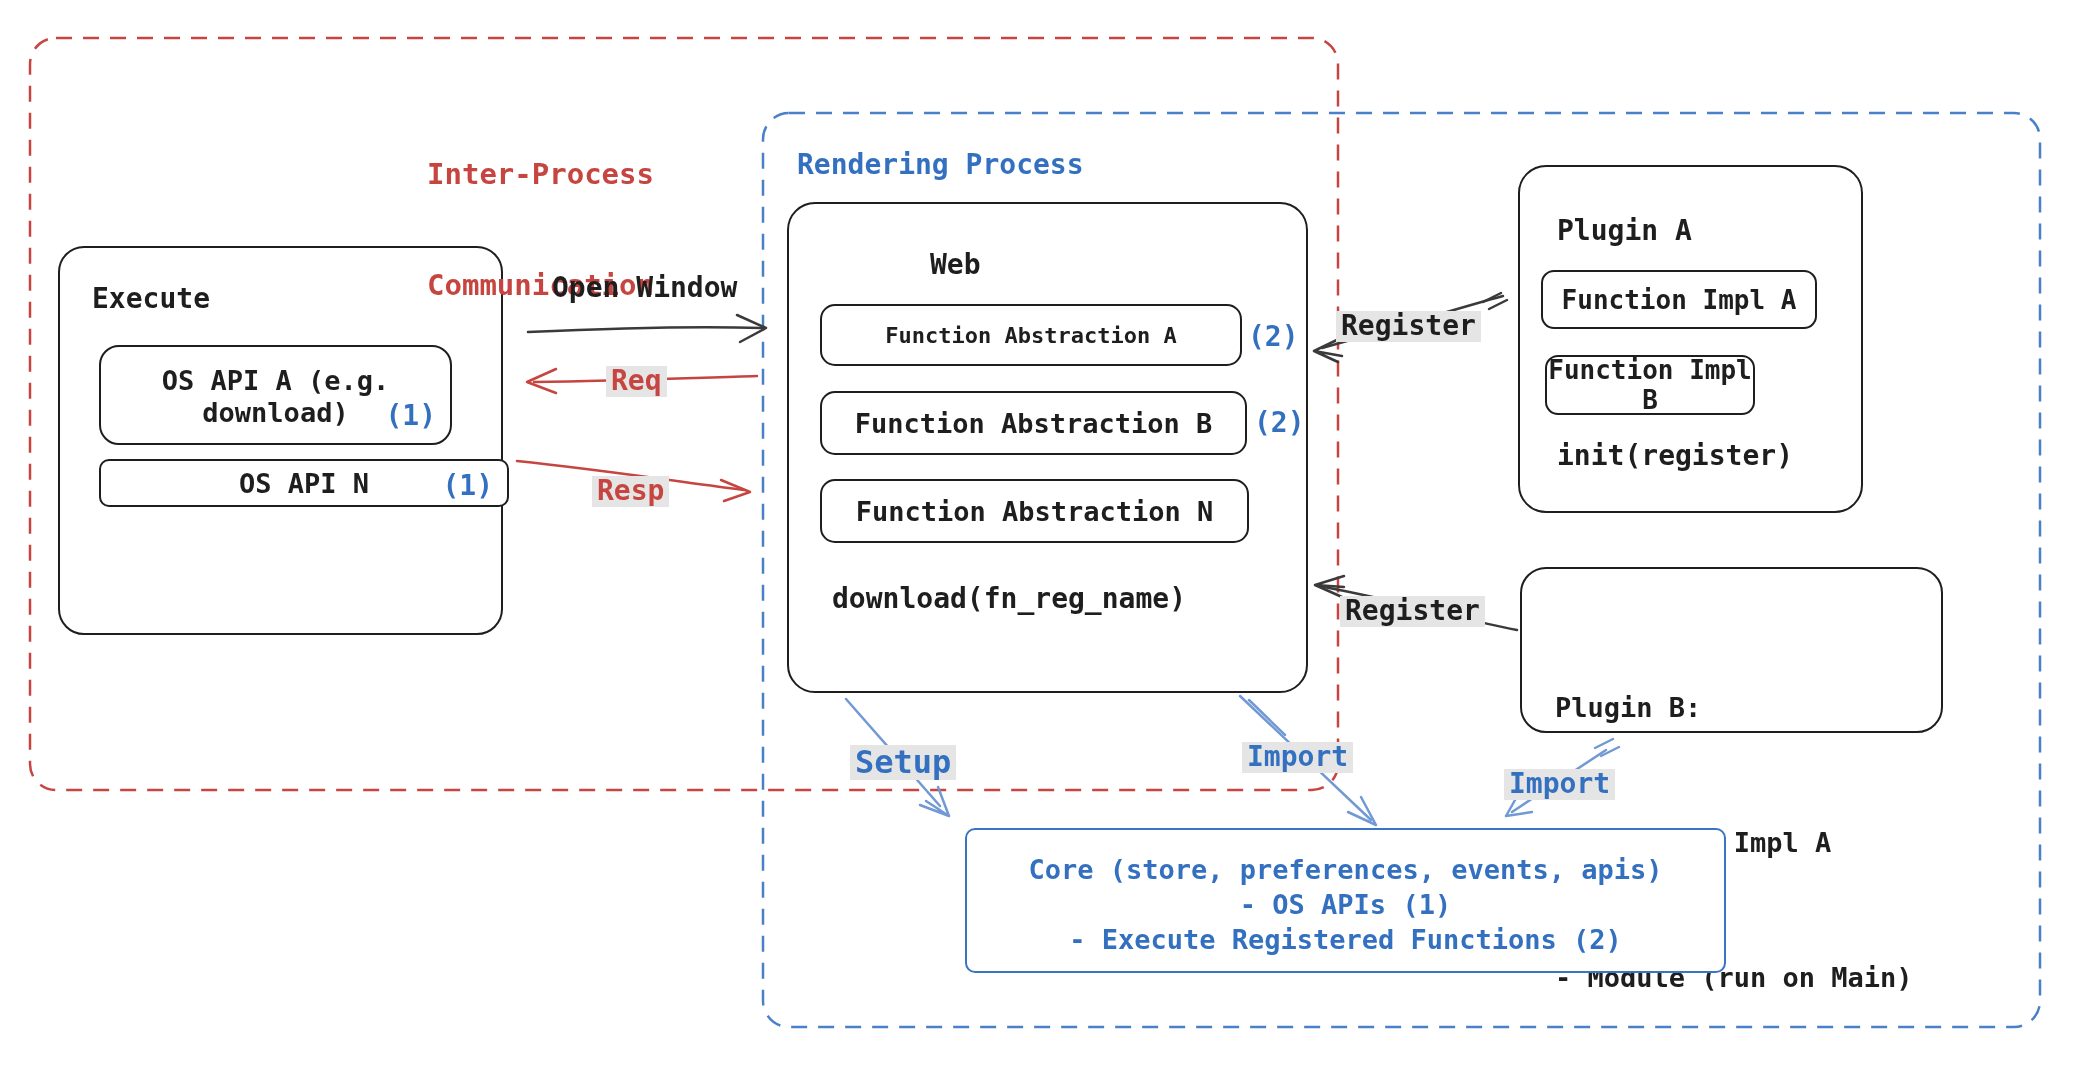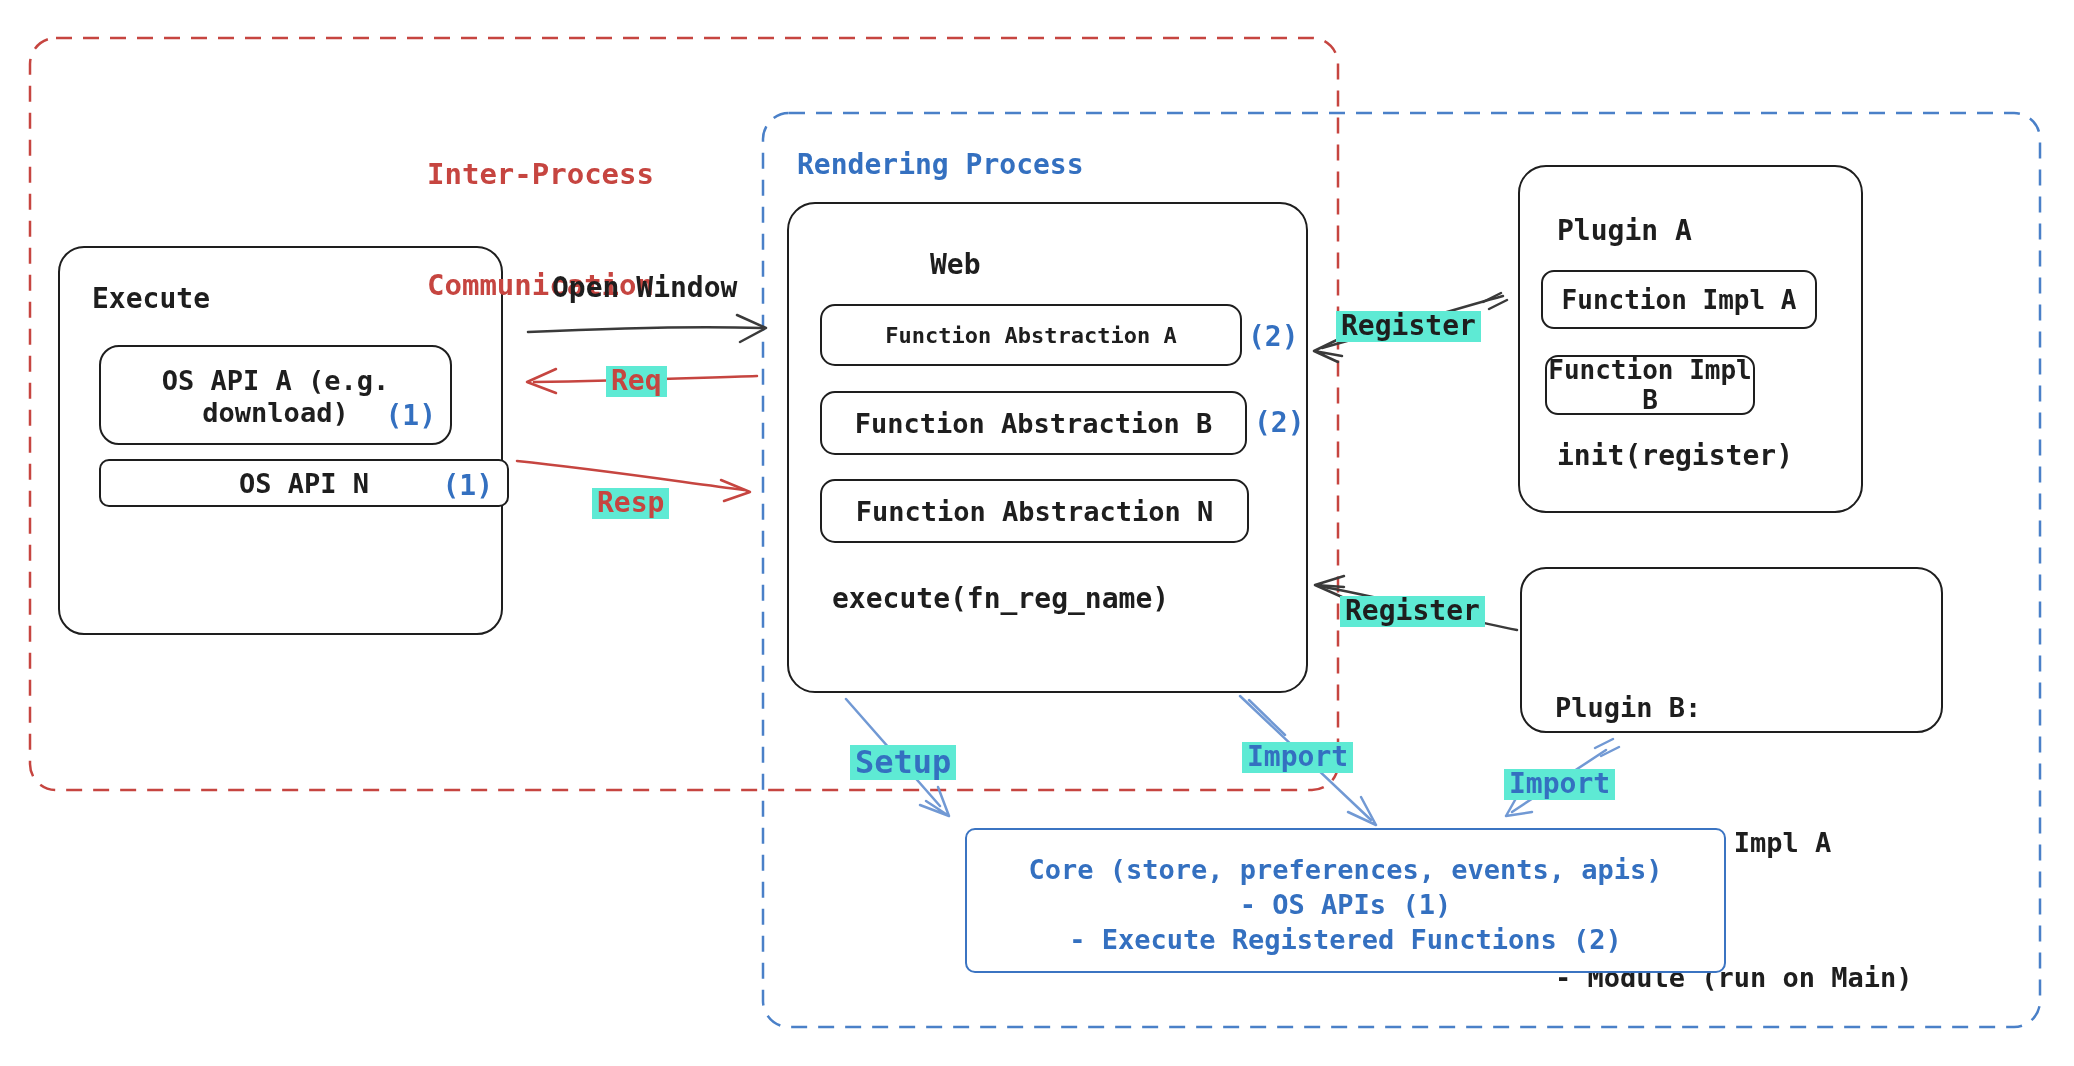--- a/index.html
+++ b/index.html
@@ -4,21 +4,21 @@
 <style>
   html,body{margin:0;padding:0;background:#ffffff;}
   .canvas{
     position:relative;width:2074px;height:1066px;background:#ffffff;overflow:hidden;
     font-family:"DejaVu Sans Mono","Liberation Mono",monospace;
     font-weight:bold;color:#1e1e1e;
   }
   .abs{position:absolute;}
   .box{position:absolute;background:#fff;border:2px solid #1e1e1e;box-sizing:border-box;}
   .lbl{position:absolute;white-space:pre;}
-  .arrowlbl{position:absolute;white-space:pre;background:#5eead4;padding:0 5px;line-height:1.1;}
+  .arrowlbl{position:absolute;white-space:pre;background:#e5e5e5;padding:0 5px;line-height:1.1;}
   .blue{color:#3470c0;}
   .red{color:#c64540;}
   .ctr{display:flex;align-items:center;justify-content:center;text-align:center;}
   svg.overlay{position:absolute;left:0;top:0;z-index:5;pointer-events:none;}
   .z2{z-index:2;} .z7{z-index:7;}
 </style>
 </head>
 <body>
 
 <div class="canvas">
@@ -48,21 +48,21 @@
 
     <div class="box ctr" style="left:31px;top:187px;width:427px;height:64px;border-radius:15px;font-size:27px;">
       <span>Function Abstraction B</span>
     </div>
     <div class="lbl blue" style="left:465px;top:202px;font-size:28px;">(2)</div>
 
     <div class="box ctr" style="left:31px;top:275px;width:429px;height:64px;border-radius:15px;font-size:27px;">
       <span>Function Abstraction N</span>
     </div>
 
-    <div class="lbl" style="left:43px;top:378px;font-size:28px;">execute(fn_reg_name)</div>
+    <div class="lbl" style="left:43px;top:378px;font-size:28px;">download(fn_reg_name)</div>
   </div>
 
   <div class="box z2" style="left:1518px;top:165px;width:345px;height:348px;border-radius:28px;">
     <div class="lbl" style="left:37px;top:47px;font-size:28px;text-align:right;">Plugin A</div>
     <div class="box ctr" style="left:21px;top:103px;width:276px;height:59px;border-radius:13px;font-size:26px;">
       <span>Function Impl A</span>
     </div>
     <div class="box ctr" style="left:25px;top:188px;width:210px;height:60px;border-radius:13px;font-size:26px;">
       <span>Function Impl B</span>
     </div>
@@ -139,21 +139,21 @@
     <div>Inter-Process</div>
     <div>Communication</div>
   </div>
 
   <div class="lbl blue z7" style="left:797px;top:148px;font-size:28px;">Rendering Process</div>
 
   <div class="lbl z7" style="left:552px;top:271px;font-size:28px;">Open Window</div>
 
   <div class="arrowlbl red z7" style="left:606px;top:366px;font-size:28px;">Req</div>
 
-  <div class="arrowlbl red z7" style="left:592px;top:488px;font-size:28px;">Resp</div>
+  <div class="arrowlbl red z7" style="left:592px;top:476px;font-size:28px;">Resp</div>
 
   <div class="arrowlbl z7" style="left:1336px;top:311px;font-size:28px;">Register</div>
 
   <div class="arrowlbl z7" style="left:1340px;top:596px;font-size:28px;">Register</div>
 
   <div class="arrowlbl blue z7" style="left:850px;top:745px;font-size:32px;">Setup</div>
 
   <div class="arrowlbl blue z7" style="left:1242px;top:742px;font-size:28px;">Import</div>
 
   <div class="arrowlbl blue z7" style="left:1504px;top:769px;font-size:28px;">Import</div>

